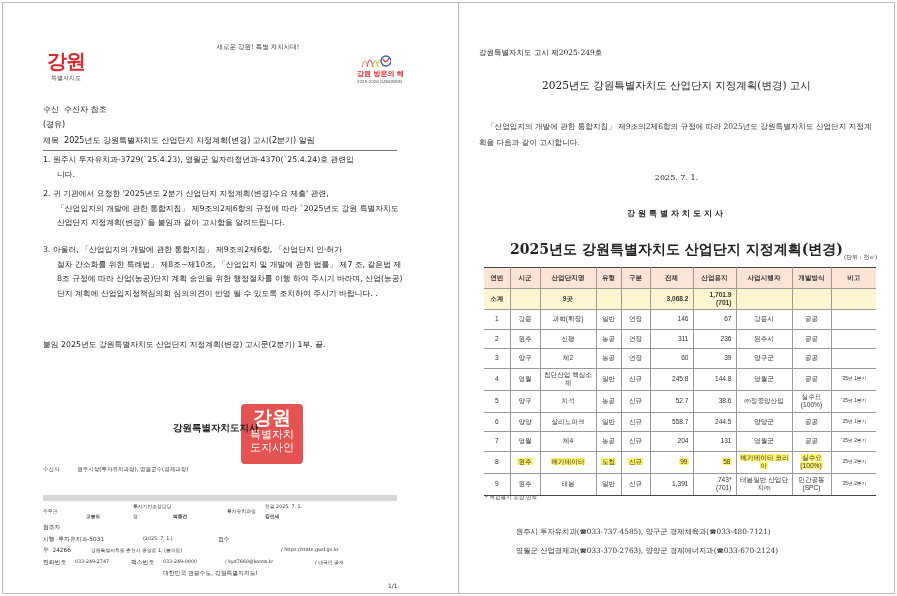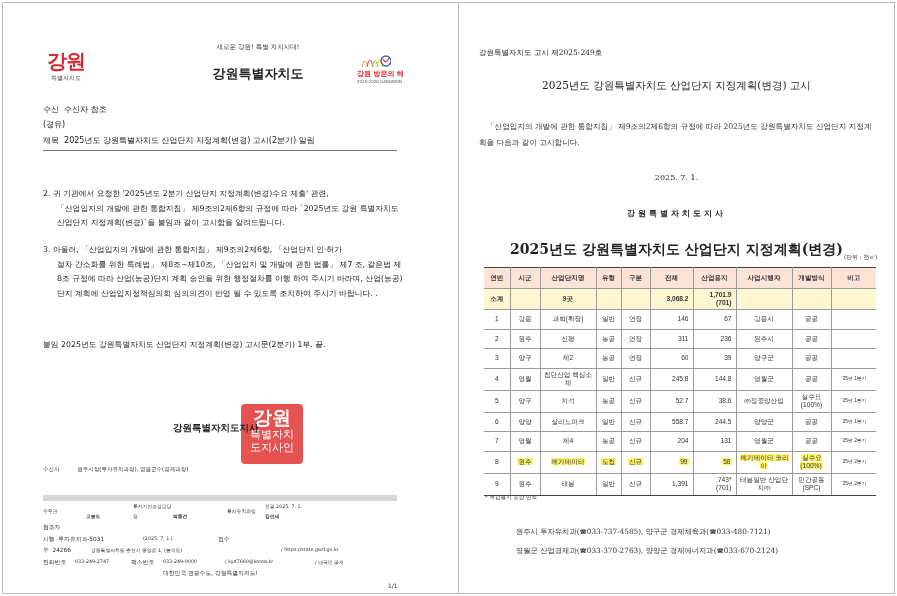--- a/index.html
+++ b/index.html
@@ -87,21 +87,20 @@
 <body>
 
 <div class="page" id="left-page">
   <div class="slogan">새로운 강원! 특별 자치시대!</div>
 
   <div class="logo-left">
     <div class="main">강원</div>
     <div class="sub">특별자치도</div>
   </div>
 
-  <div class="org-title">강원특별자치도</div>
 
   <div class="logo-right">
     <svg class="arches" viewBox="0 0 30 14">
       <path d="M1 14 Q4 2 7 14" stroke="#f2a23a" stroke-width="1.2" fill="none"></path>
       <path d="M6 14 Q9 0 12 14" stroke="#e84e8a" stroke-width="1.2" fill="none"></path>
       <path d="M11 14 Q14 2 17 14" stroke="#8bc34a" stroke-width="1.2" fill="none"></path>
       <path d="M16 14 Q19 0 22 14" stroke="#f7c600" stroke-width="1.2" fill="none"></path>
       <circle cx="25" cy="8" r="5" stroke="#3a5fcd" stroke-width="1.3" fill="none"></circle>
       <path d="M22 6 Q25 12 28 5" stroke="#d9272e" stroke-width="1.2" fill="none"></path>
     </svg>
@@ -113,20 +112,24 @@
     <span>수신</span>&nbsp;
     <span>수신자 참조</span>
   </div>
   <div class="recv" style="top:116px;">(경유)</div>
 
   <div class="subject-line">
     <span>제목</span>&nbsp;
     <span>2025년도 강원특별자치도 산업단지 지정계획(변경) 고시(2분기) 알림</span>
   </div>
 
+  <div class="para" style="top:150px;">
+    <span>1. 원주시 투자유치과-3729(`25.4.23), 영월군 일자리청년과-4370(`25.4.24)호 관련입</span>
+    <span class="indent">니다.</span>
+  </div>
 
   <div class="para" style="top:184px;">
     <span>2. 귀 기관에서 요청한 '2025년도 2분기 산업단지 지정계획(변경)수요 제출' 관련,</span>
     <span class="indent">「산업입지의 개발에 관한 통합지침」 제9조의2제6항의 규정에 따라 `2025년도 강원 특별자치도 산업단지 지정계획(변경)`을 붙임과 같이 고시함을 알려드립니다.</span>
   </div>
 
   <div class="para" style="top:240px;">
     <span>3. 아울러, 「산업입지의 개발에 관한 통합지침」 제9조의2제6항, 「산업단지 인·허가</span>
     <span class="indent">절차 간소화를 위한 특례법」 제8조~제10조, 「산업입지 및 개발에 관한 법률」 제7 조, 같은법 제8조 규정에 따라 산업(농공)단지 계획 승인을 위한 행정절차를 이행 하여 주시기 바라며, 산업(농공)단지 계획에 산업입지정책심의회 심의의견이 반영 될 수 있도록 조치하여 주시기 바랍니다. .</span>
   </div>

